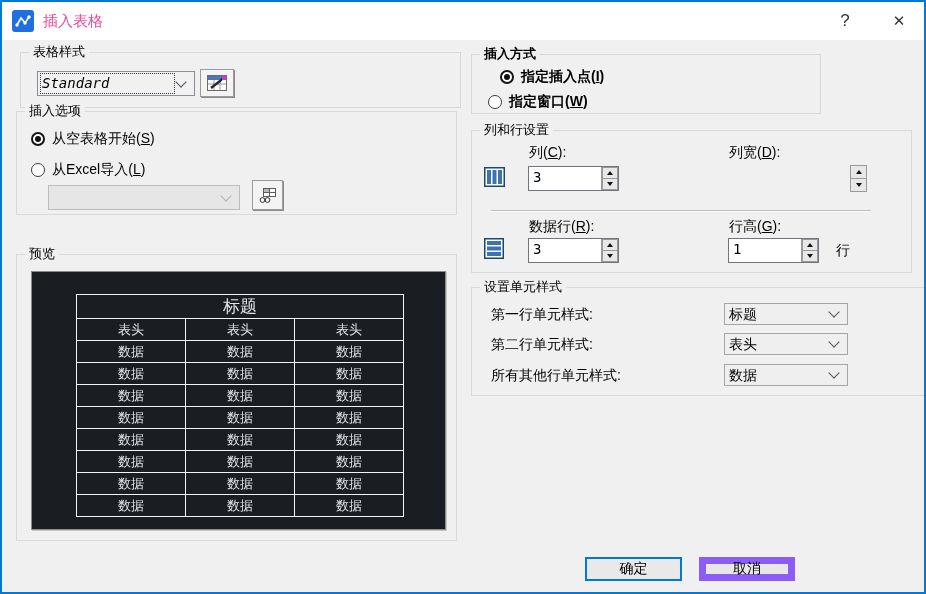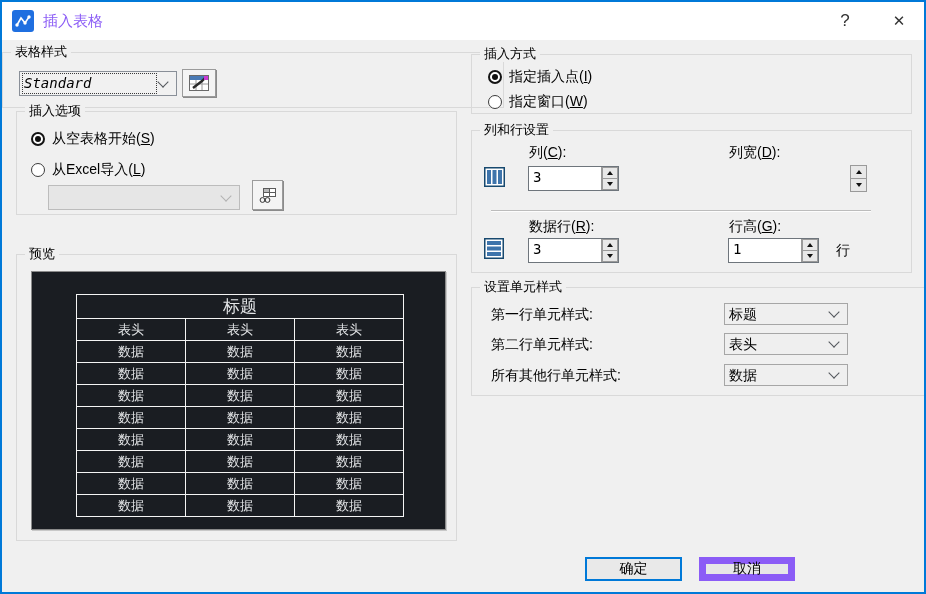--- a/index.html
+++ b/index.html
@@ -6,21 +6,21 @@
   html,body { width:926px; height:594px; }
   body { font-family:"Liberation Sans","DejaVu Sans",sans-serif; font-size:14px; color:#000; }
 
   .dialog { position:relative; width:926px; height:594px; background:#f0f0f0;
             border:2px solid #0079d8; overflow:hidden; }
 
   
   .titlebar { position:absolute; left:0; top:0; right:0; height:38px; background:#ffffff; }
   .app-icon { position:absolute; left:10px; top:8px; width:22px; height:22px;
               background:#1f6fe0; border-radius:3px; display:flex; align-items:center; justify-content:center; }
-  .title-text { position:absolute; left:41px; top:10px; font-size:15px; color:#8b5cf6; }
+  .title-text { position:absolute; left:41px; top:10px; font-size:15px; color:#ec4899; }
   .tb-btn { position:absolute; top:0; width:42px; height:38px; display:flex; align-items:center;
             justify-content:center; font-size:17px; color:#333; cursor:default; }
   .tb-help { right:58px; }
   .tb-close { right:4px; font-size:15px; }
 
   
   .group { position:absolute; border:1px solid #d9d9d9; }
   .group-label { position:absolute; top:-9px; left:8px; background:#f0f0f0; padding:0 4px;
                  font-size:13px; line-height:16px; white-space:nowrap; }
 
@@ -97,21 +97,21 @@
         <circle cx="2" cy="12" r="1.7" fill="#fff"></circle>
         <circle cx="10" cy="10" r="1.7" fill="#fff"></circle>
         <circle cx="14" cy="4" r="1.7" fill="#fff"></circle>
       </svg>
     </div>
     <div class="title-text">插入表格</div>
     <div class="tb-btn tb-help">?</div>
     <div class="tb-btn tb-close">✕</div>
   </div>
 
-  <div class="group" style="left:0; top:50px; width:502px; height:56px;">
+  <div class="group" style="left:18px; top:50px; width:441px; height:56px;">
     <span class="group-label">表格样式</span>
     <div class="combo" style="left:16px; top:18px; width:158px; height:25px;">
       <span class="val mono focus-dotted">Standard</span>
       <i class="chev"></i>
     </div>
     <div class="icon-btn" style="left:179px; top:16px; width:34px; height:28px;">
       <svg width="20" height="16" viewBox="0 0 20 16">
         <rect x="0.5" y="0.5" width="19" height="15" fill="#fff" stroke="#6a6a6a"></rect>
         <rect x="1" y="1" width="18" height="4" fill="#4a7ab5"></rect>
         <line x1="1" y1="9" x2="19" y2="9" stroke="#9a9a9a"></line>
@@ -201,23 +201,23 @@
             <tr>
               <td class="pt-data">数据</td>
               <td class="pt-data">数据</td>
               <td class="pt-data">数据</td>
             </tr>
           </tbody>
         </table>
     </div>
   </div>
 
-  <div class="group" style="left:469px; top:52px; width:441px; height:60px;">
+  <div class="group" style="left:469px; top:52px; width:350px; height:60px;font-weight:bold;">
     <span class="group-label">插入方式</span>
-    <div class="radio-row" style="left:16px; top:13px;">
+    <div class="radio-row" style="left:28px; top:13px;">
       <span class="radio sel"></span>
       <span class="radio-label mn">指定插入点(<u>I</u>)</span>
     </div>
     <div class="radio-row" style="left:16px; top:38px;">
       <span class="radio"></span>
       <span class="radio-label mn">指定窗口(<u>W</u>)</span>
     </div>
   </div>
 
   <div class="group" style="left:469px; top:128px; width:441px; height:143px;">

